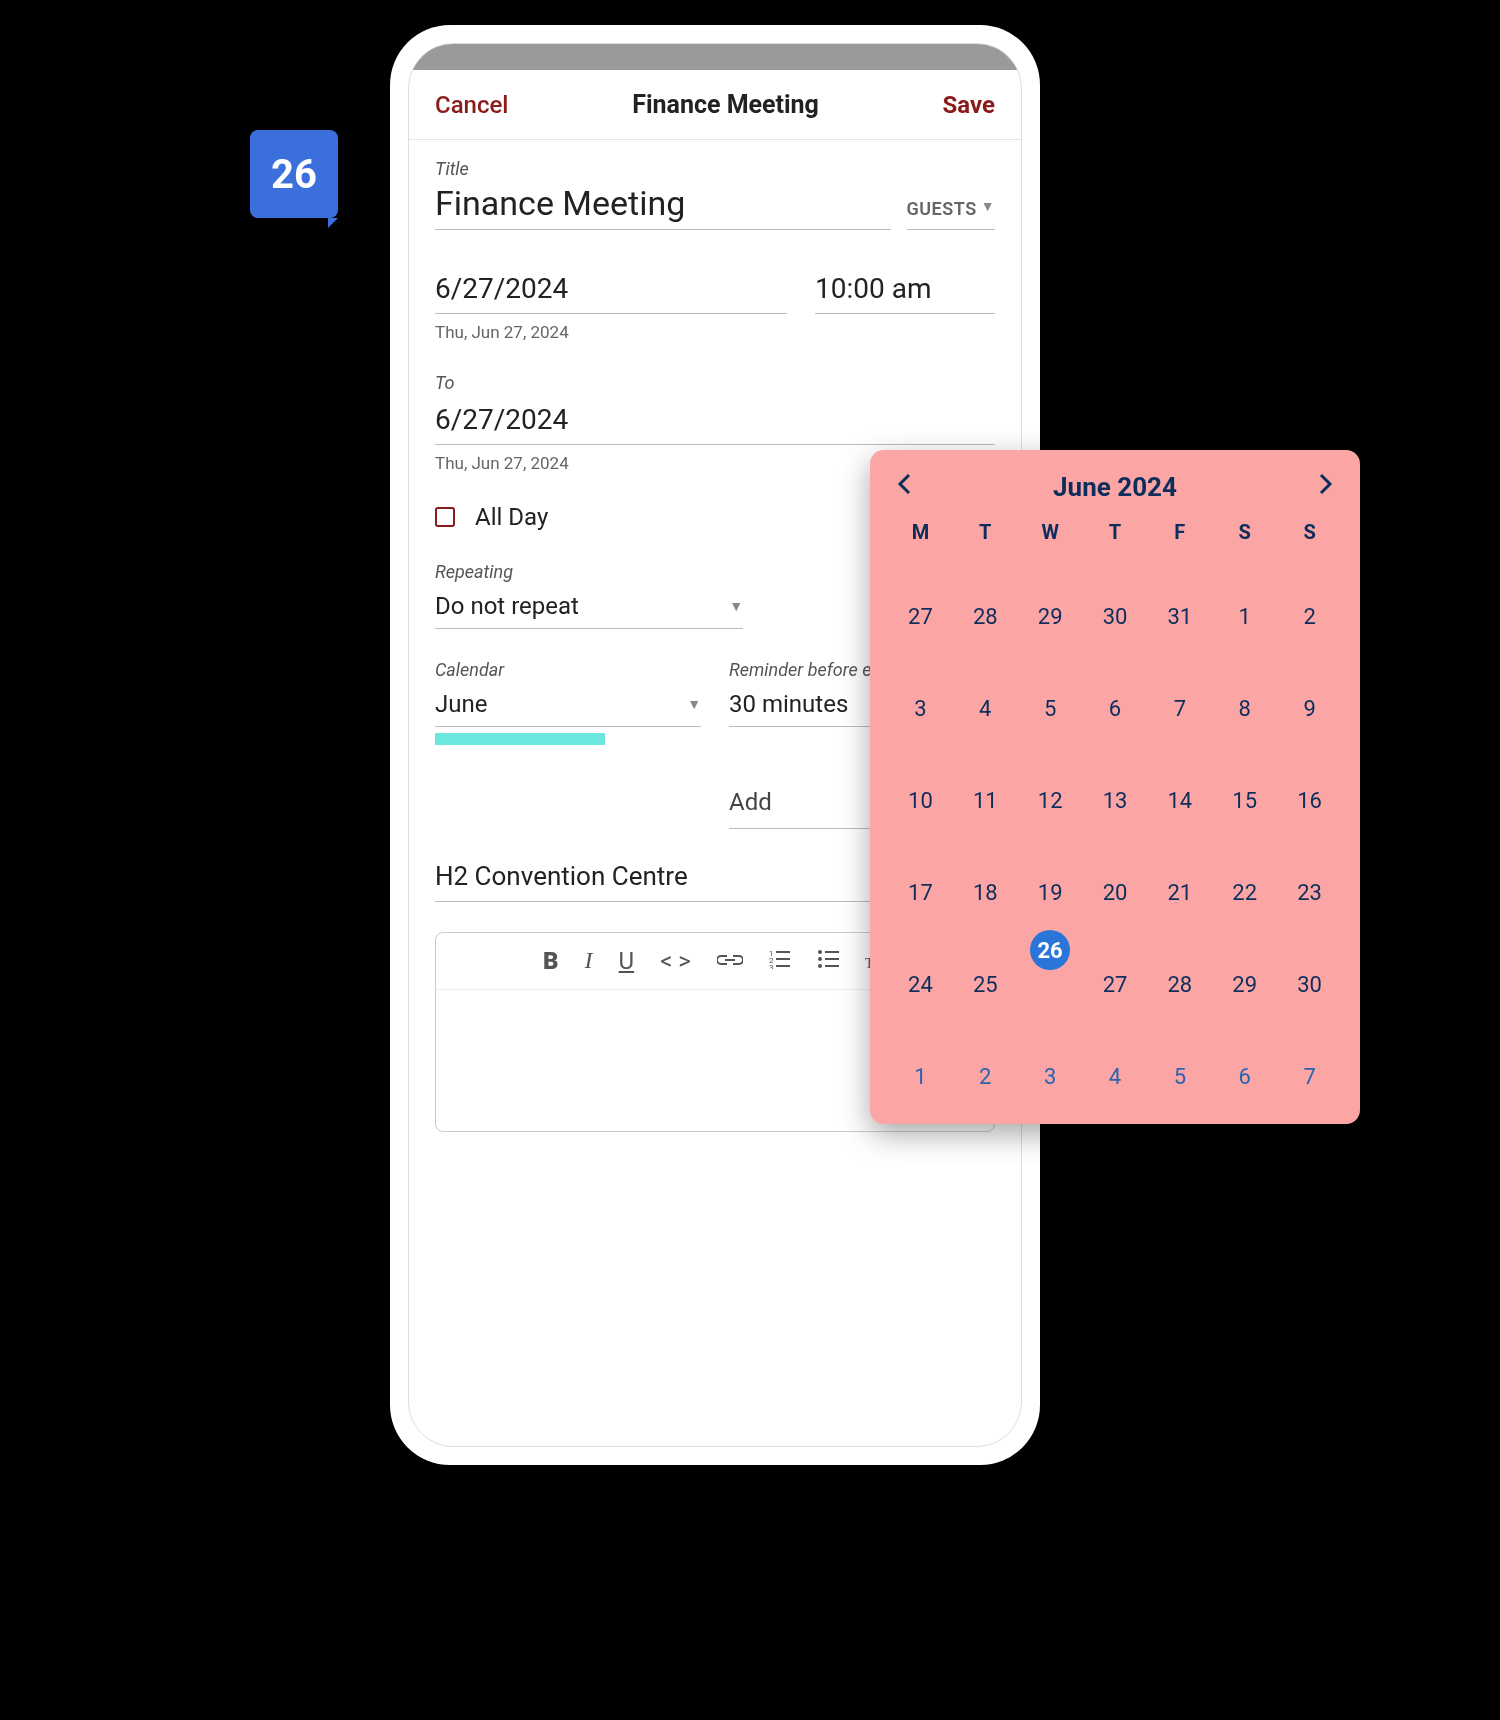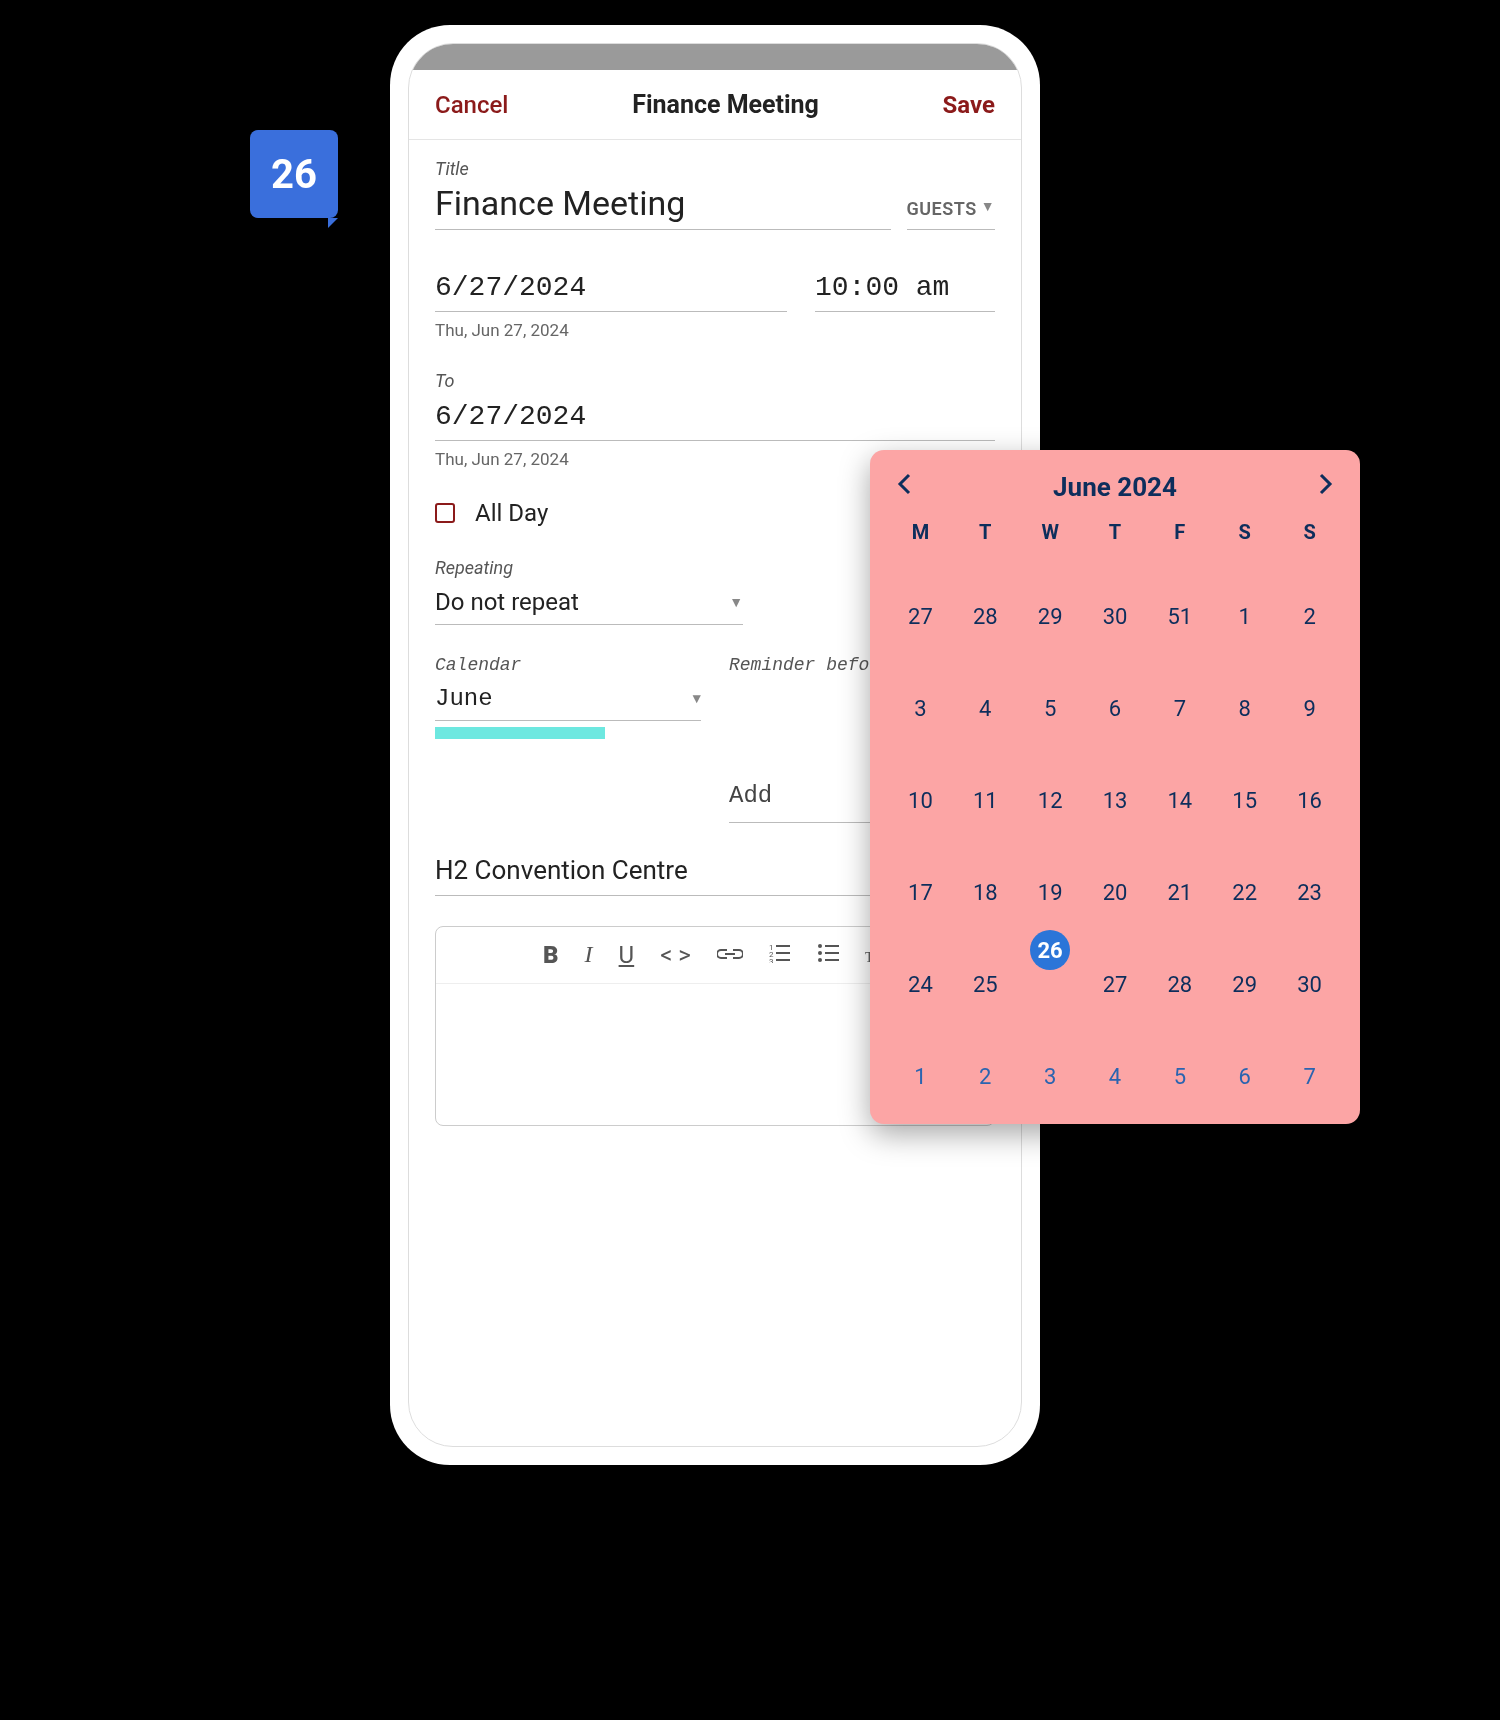--- a/index.html
+++ b/index.html
@@ -51,21 +51,21 @@
     padding:20px 26px;
     border-bottom:1px solid #e5e5e5;
   }
   .hdr .cancel,.hdr .save{color:#8b1a1a;font-size:24px;font-weight:500;}
   .hdr .save{font-weight:700;}
   .hdr .title{font-weight:700;font-size:25px;color:#222;}
   
   .body{flex:1;overflow:auto;padding:18px 26px 0 26px;}
   
   .label{font-size:18px;color:#555;font-style:italic;margin-bottom:4px;}
-  .row{display:flex;gap:28px;font-family:Liberation Mono, monospace;}
+  .row{display:flex;gap:28px;}
   .field{flex:1;border-bottom:1px solid #bbb;padding:6px 0 8px 0;display:flex;align-items:center;justify-content:space-between;}
   .field .val{font-size:28px;color:#222;}
   .field .val.small{font-size:24px;}
   .sub{font-size:17px;color:#666;margin-top:8px;}
   
   .title-row{display:flex;align-items:flex-end;gap:16px;margin-bottom:36px;}
   .title-input{flex:1;border-bottom:1px solid #bbb;padding-bottom:6px;}
   .title-input .val{font-size:34px;color:#222;}
   .guests{display:flex;align-items:flex-start;gap:4px;color:#666;font-size:18px;font-weight:600;letter-spacing:.5px;border-bottom:1px solid #bbb;padding-bottom:10px;}
   
@@ -184,20 +184,23 @@
           <div style="flex:1">
             <div class="label">Calendar</div>
             <div class="field">
               <span class="val small">June</span>
               <span class="dropdown-caret">▼</span>
             </div>
             <div class="cal-swatch" style="background: rgb(109, 232, 224);"></div>
           </div>
           <div style="flex:1">
             <div class="label">Reminder before event</div>
+            <div class="field">
+              <span class="val small">30 minutes</span>
+            </div>
           </div>
         </div>
 
         <div style="height:30px"></div>
 
         <div class="row">
           <div style="flex:1"></div>
           <div style="flex:1">
             <div class="add-row">
               <span class="txt">Add</span>
@@ -275,21 +278,21 @@
         <div class="dow">T</div>
         <div class="dow">W</div>
         <div class="dow">T</div>
         <div class="dow">F</div>
         <div class="dow">S</div>
         <div class="dow">S</div>
         <div class="day in">27</div>
         <div class="day in">28</div>
         <div class="day in">29</div>
         <div class="day in">30</div>
-        <div class="day in">51</div>
+        <div class="day in">31</div>
         <div class="day in">1</div>
         <div class="day in">2</div>
         <div class="day in">3</div>
         <div class="day in">4</div>
         <div class="day in">5</div>
         <div class="day in">6</div>
         <div class="day in">7</div>
         <div class="day in">8</div>
         <div class="day in">9</div>
         <div class="day in">10</div>

